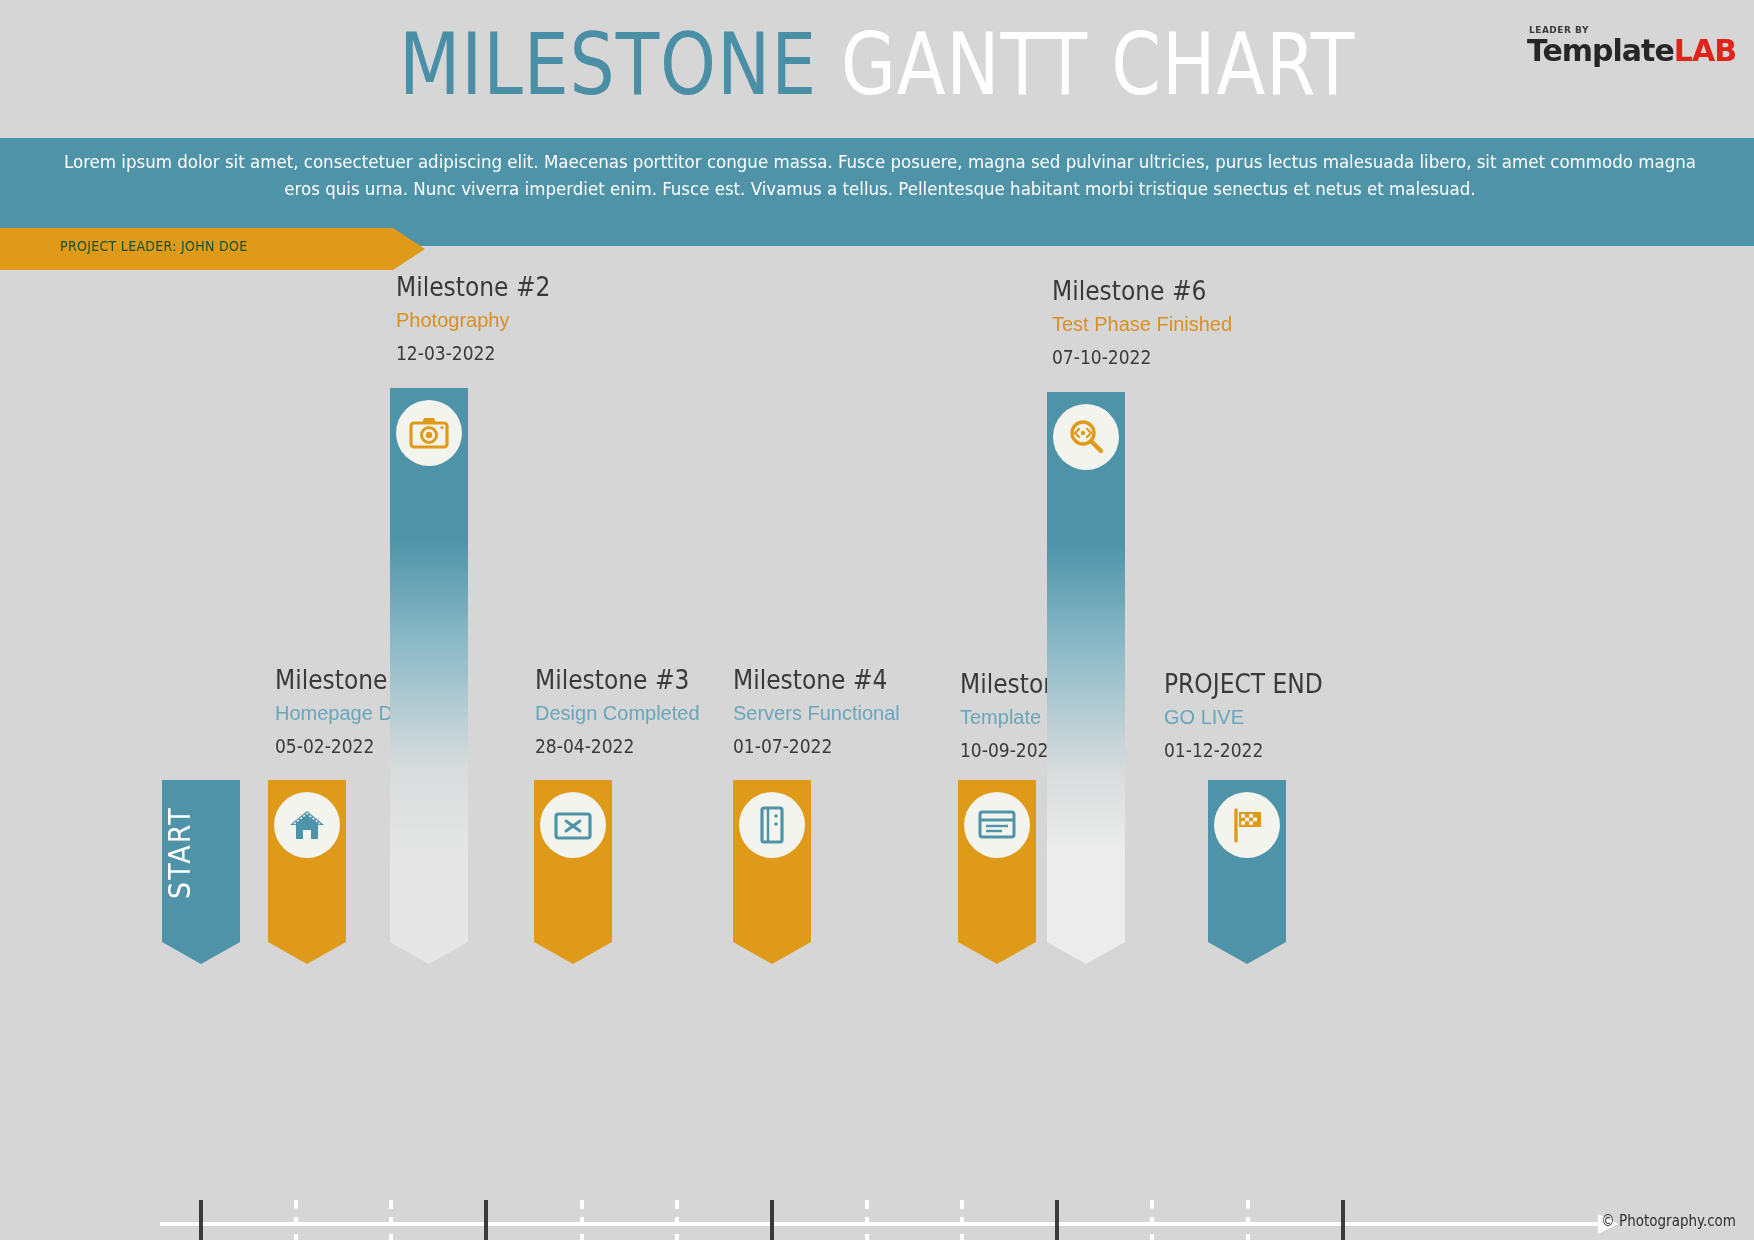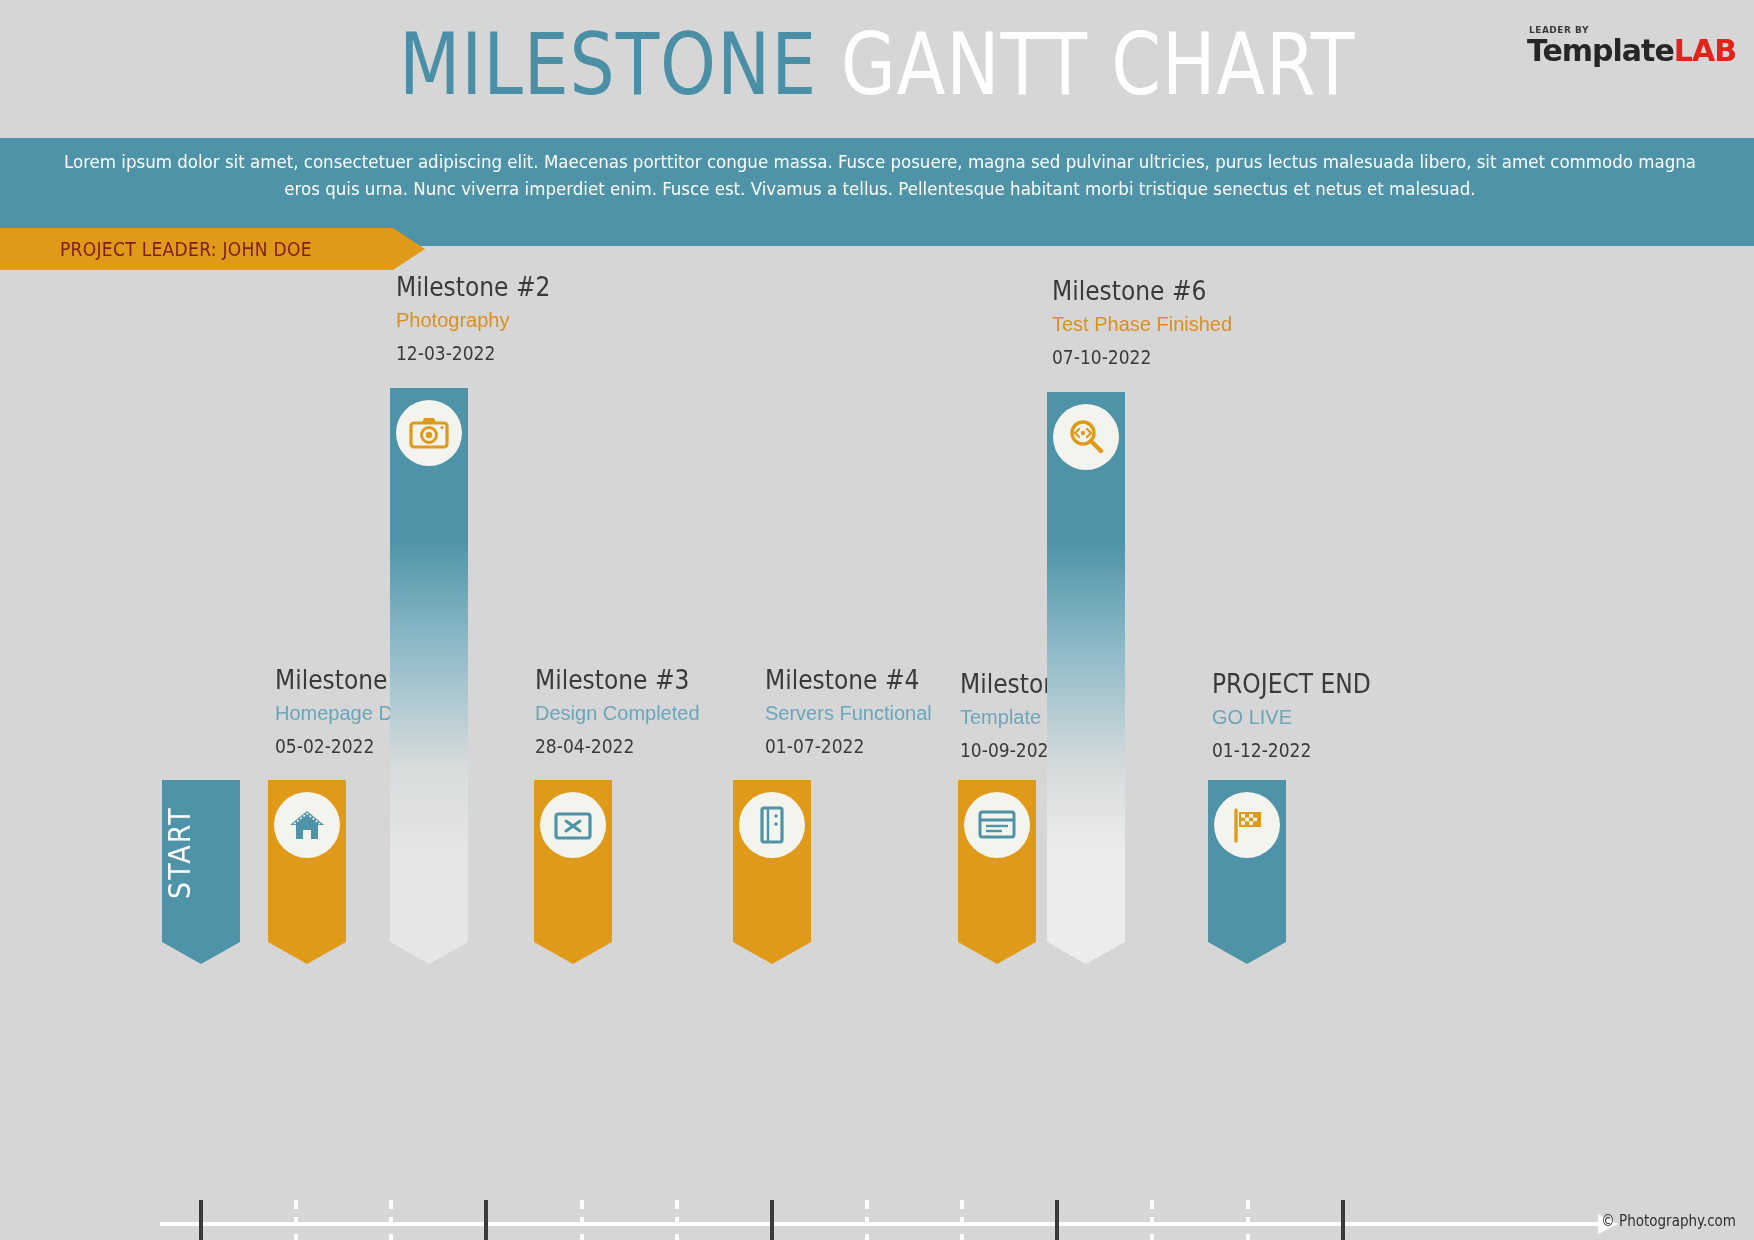--- a/index.html
+++ b/index.html
@@ -93,22 +93,22 @@
     top: 228px;
     width: 425px;
     height: 42px;
     background: #e09a1a;
     clip-path: polygon(0 0, 393px 0, 425px 21px, 393px 42px, 0 42px);
   }
   #leader-ribbon span {
     position: absolute;
     left: 60px;
     top: 10px;
-    font-size: 19px;
-    color: #7f1d1d;
+    font-size: 14px;
+    color: #14532d;
     letter-spacing: 0.3px;
     font-family: "DejaVu Sans Condensed", "Liberation Sans", sans-serif;
     white-space: nowrap;
   }
 
   
   #chart {
     position: absolute;
     left: 0; top: 270px;
     width: 1754px;
@@ -267,33 +267,33 @@
     <div class="ms-sub sub-blue">Homepage Designed</div>
     <div class="ms-date">05-02-2022</div>
   </div>
 
   <div class="mslabel" style="left:535px; top:393px;">
     <div class="ms-title">Milestone #3</div>
     <div class="ms-sub sub-blue">Design Completed</div>
     <div class="ms-date">28-04-2022</div>
   </div>
 
-  <div class="mslabel" style="left:733px; top:393px;margin-left:32px;">
+  <div class="mslabel" style="left:733px; top:393px;">
     <div class="ms-title">Milestone #4</div>
     <div class="ms-sub sub-blue">Servers Functional</div>
     <div class="ms-date">01-07-2022</div>
   </div>
 
   <div class="mslabel" style="left:960px; top:397px;">
     <div class="ms-title">Milestone #5</div>
     <div class="ms-sub sub-blue">Template Built</div>
     <div class="ms-date">10-09-2022</div>
   </div>
 
-  <div class="mslabel" style="left:1212px; top:397px;">
+  <div class="mslabel" style="left:1164px; top:397px;">
     <div class="ms-title">PROJECT END</div>
     <div class="ms-sub sub-blue">GO LIVE</div>
     <div class="ms-date">01-12-2022</div>
   </div>
 
   <div class="pin" style="left:162px; top:510px; height:140px;">
     <div class="bar" style="background:#4e93a8;"></div>
     <div class="tip" style="top:140px; background:#4e93a8; clip-path:polygon(0 0,78px 0,78px 22px,39px 44px,0 22px);"></div>
     <div class="startword" style="top:14px; height:118px;">START</div>
   </div>

